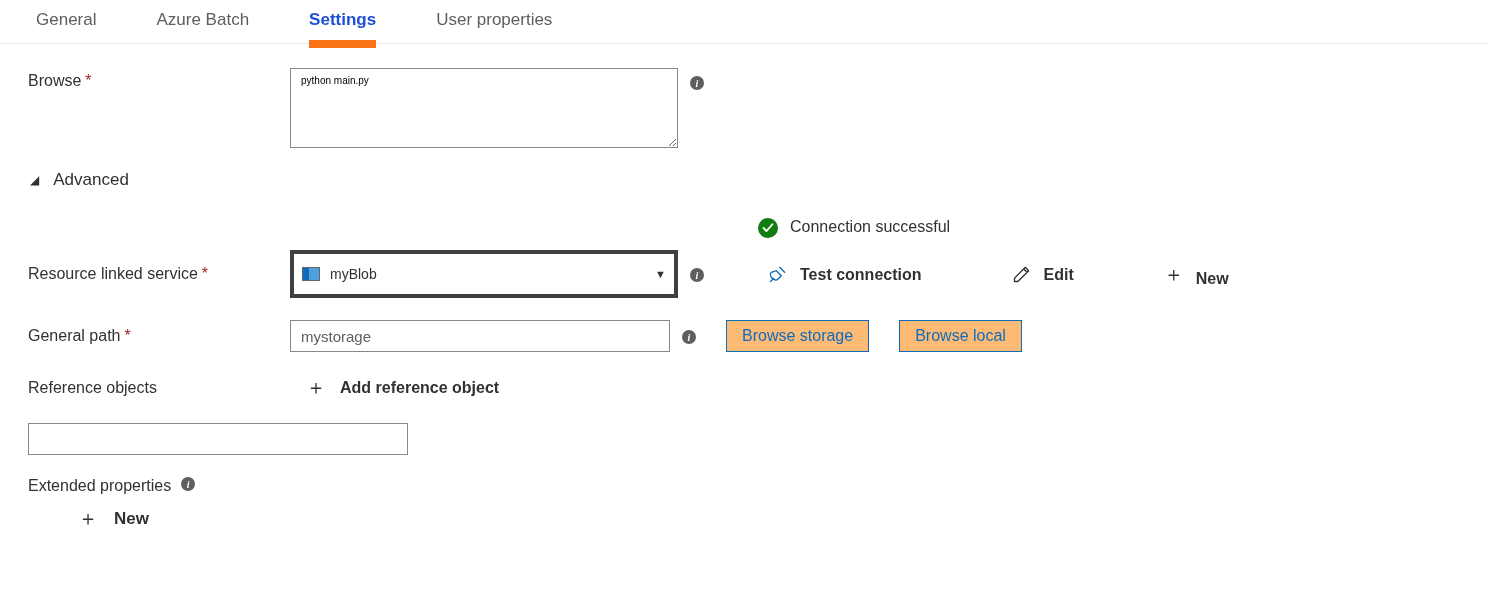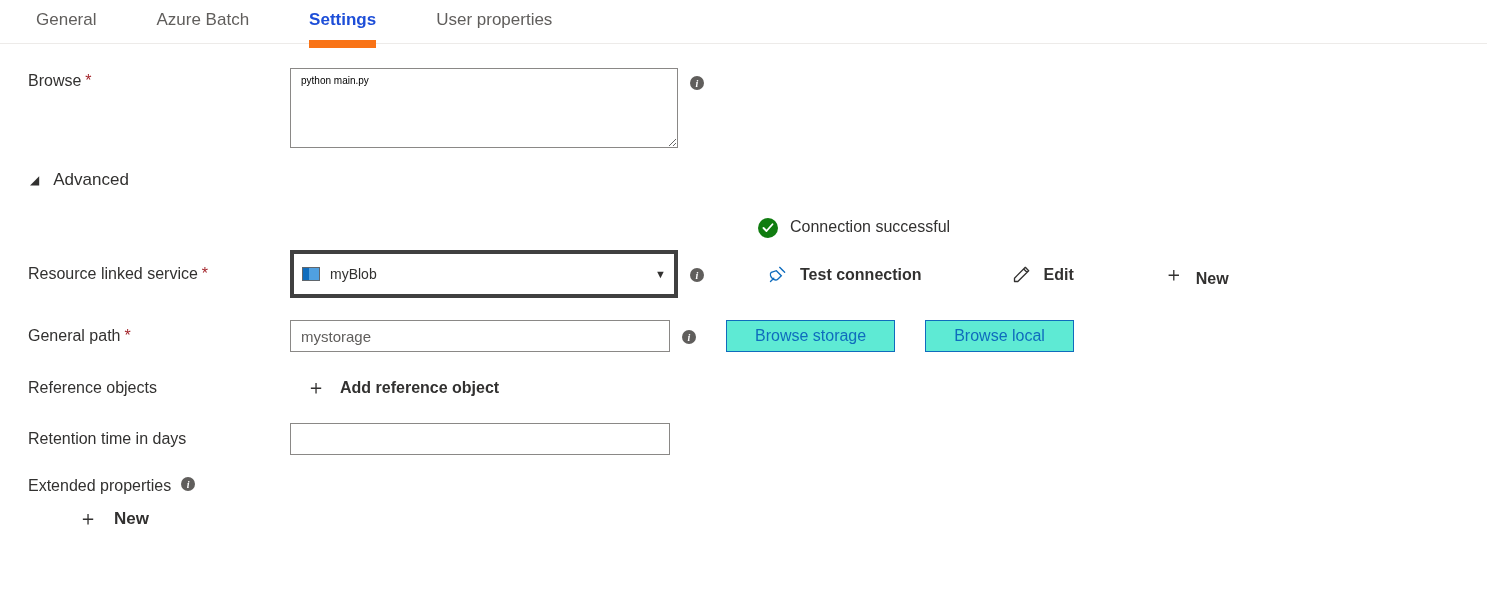--- a/index.html
+++ b/index.html
@@ -128,22 +128,22 @@
   .text-input {
     width: 380px; height: 32px;
     border: 1px solid #8a8886;
     padding: 0 10px;
     font-family: inherit; font-size: 15px;
     color: #605e5c;
   }
   .browse-btn {
     border: 1px solid #0f6cbd;
     color: #0f6cbd;
-    background: #5eead4;
-    padding: 6px 28px;
+    background: #fdba74;
+    padding: 6px 15px;
     font-size: 16px; font-weight: 400;
     cursor: pointer;
     margin-left: 30px;
   }
   .browse-btn + .browse-btn { margin-left: 30px; }
   .add-ref {
     display: flex; align-items: center;
     font-size: 16px; font-weight: 600;
     cursor: pointer;
     margin-left: 16px;
@@ -238,21 +238,20 @@
 
   <div class="row center">
     <div class="label tight">Reference objects</div>
     <div class="add-ref">
       <span class="plus">＋</span>
       <span>Add reference object</span>
     </div>
   </div>
 
   <div class="row center">
-    <div class="label tight">Retention time in days</div>
     <input class="text-input" value="" style="">
   </div>
 
   <div class="row center" style="margin-bottom:2px;">
     <div class="label tight ext-label">
       <span>Extended properties</span>
       <span class="info-icon" style="margin:0 0 0 4px;">i</span>
     </div>
   </div>
   <div class="ext-new">

